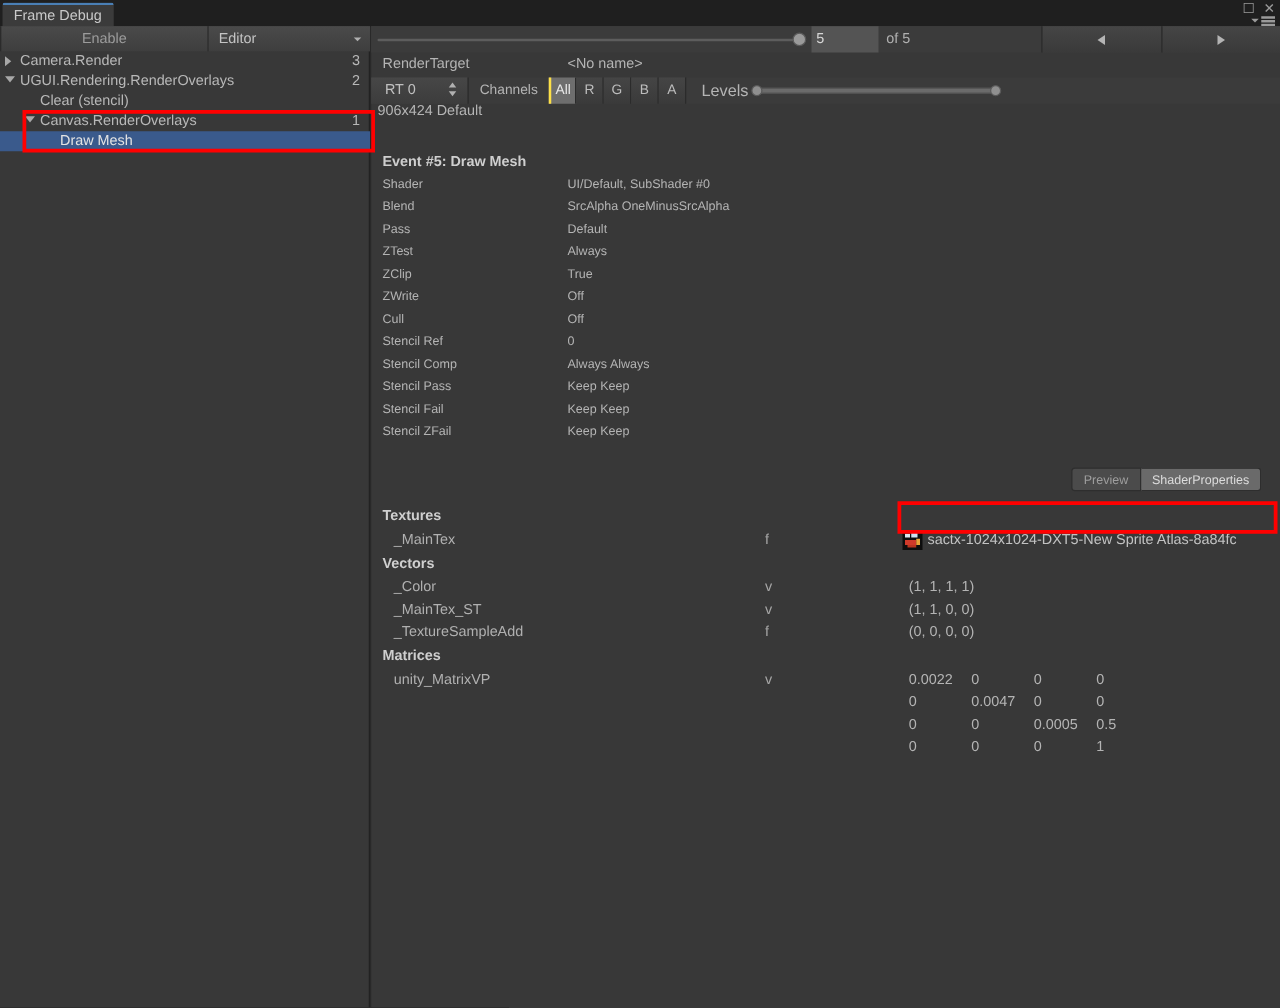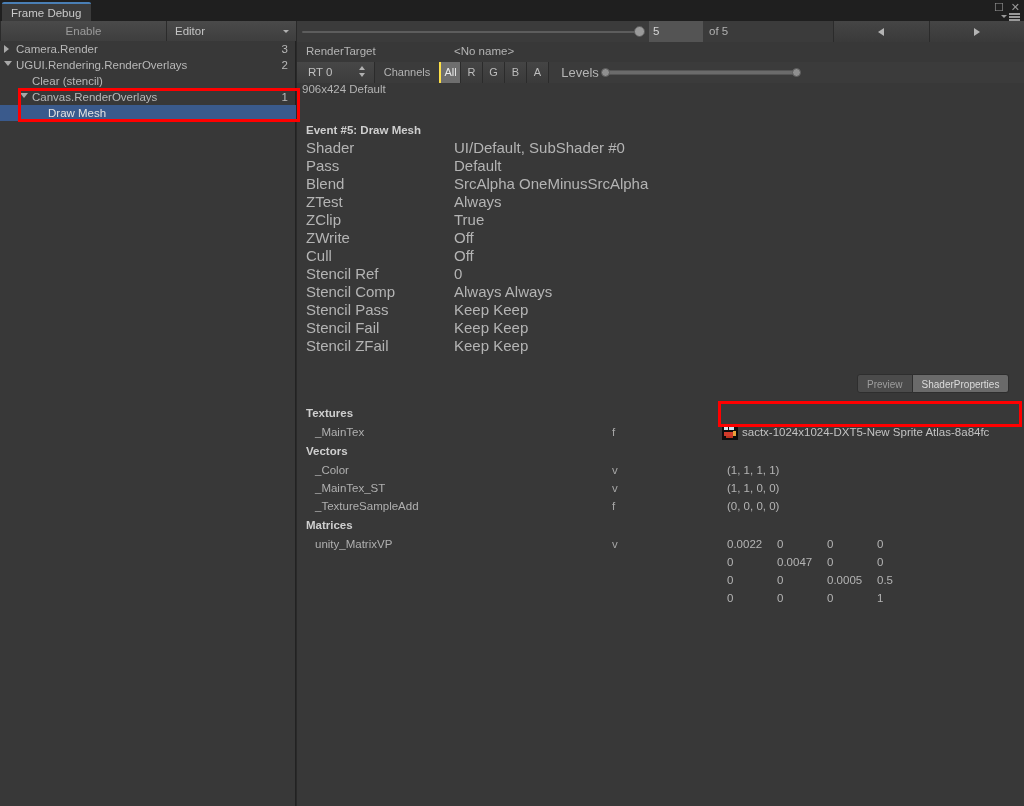--- a/index.html
+++ b/index.html
@@ -212,21 +212,21 @@
 
   .rt-info { position: absolute; left: 5px; top: 62px; font-size: 11.5px; color: #b4b4b4; }
 
   
   .details { position: absolute; left: 0; top: 100px; width: 727px; }
   .dheader {
     position: relative; height: 18px; line-height: 18px;
     font-size: 11.5px; font-weight: bold; color: #cfcfcf;
     padding-left: 9px;
   }
-  .drow { position: relative; height: 18px; line-height: 18px; font-size: 15px; }
+  .drow { position: relative; height: 18px; line-height: 18px; font-size: 10px; }
   .drow .k { position: absolute; left: 9px; color: #b4b4b4; }
   .drow .v { position: absolute; left: 157px; color: #b4b4b4; }
 
   
   .proptabs {
     position: absolute; left: 560px; top: 353px;
     display: flex; height: 19px;
   }
   .ptab {
     height: 19px; line-height: 19px;
@@ -389,26 +389,26 @@
     <div class="rt-info">906x424 Default</div>
 
     <div class="details">
       <div class="dheader">Event #5: Draw Mesh</div>
       <div id="detail-rows">
           <div class="drow">
             <span class="k">Shader</span>
             <span class="v">UI/Default, SubShader #0</span>
           </div>
           <div class="drow">
+            <span class="k">Blend</span>
+            <span class="v">SrcAlpha OneMinusSrcAlpha</span>
+          </div>
+          <div class="drow">
             <span class="k">Pass</span>
             <span class="v">Default</span>
-          </div>
-          <div class="drow">
-            <span class="k">Blend</span>
-            <span class="v">SrcAlpha OneMinusSrcAlpha</span>
           </div>
           <div class="drow">
             <span class="k">ZTest</span>
             <span class="v">Always</span>
           </div>
           <div class="drow">
             <span class="k">ZClip</span>
             <span class="v">True</span>
           </div>
           <div class="drow">

